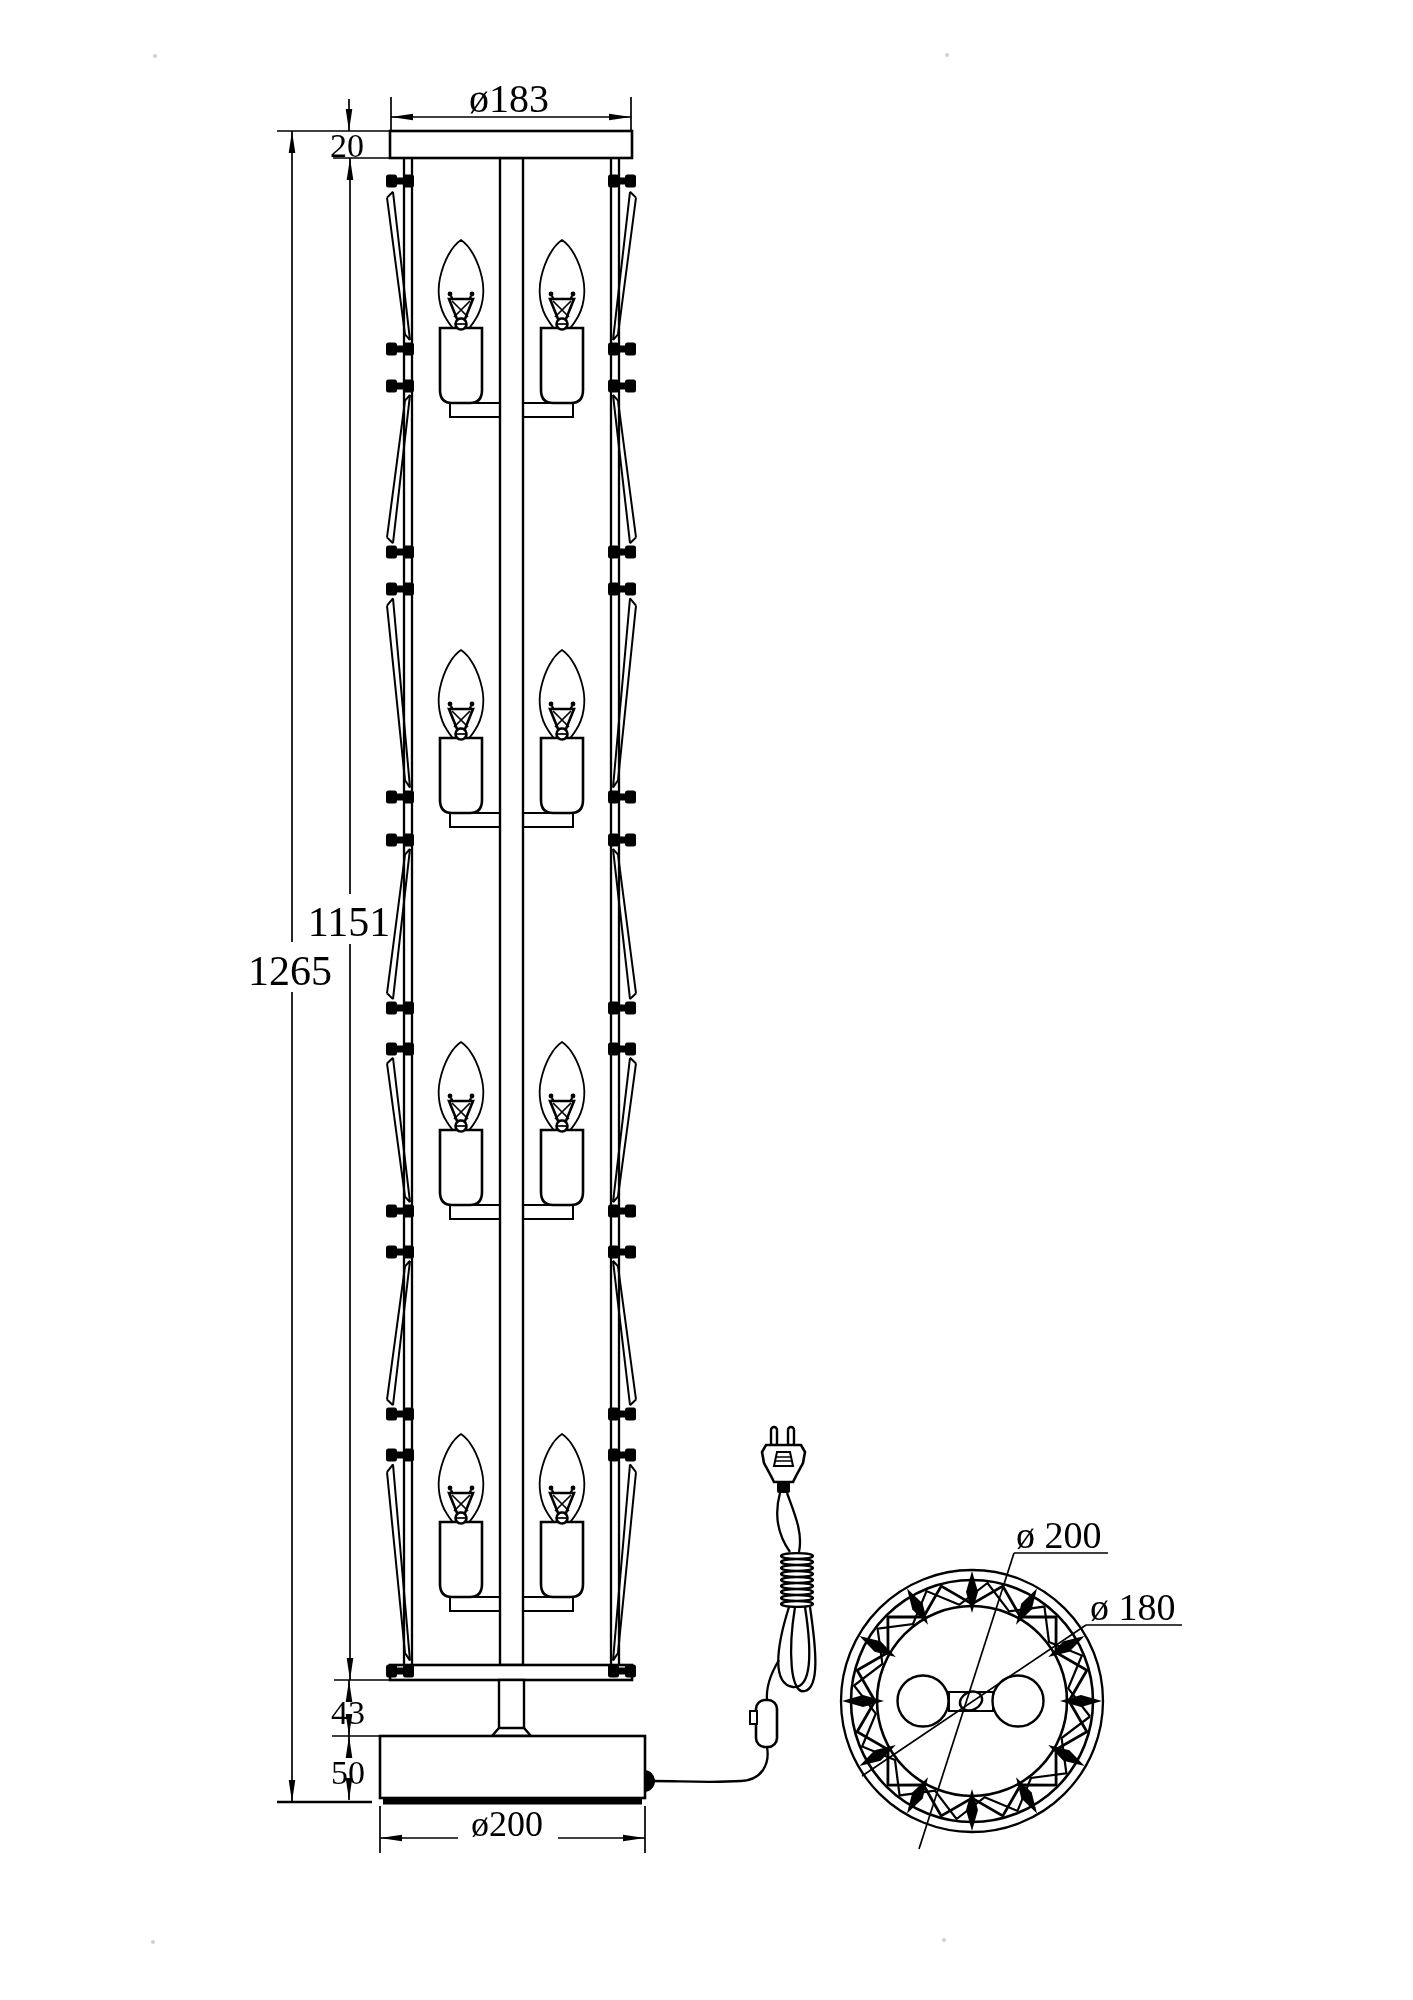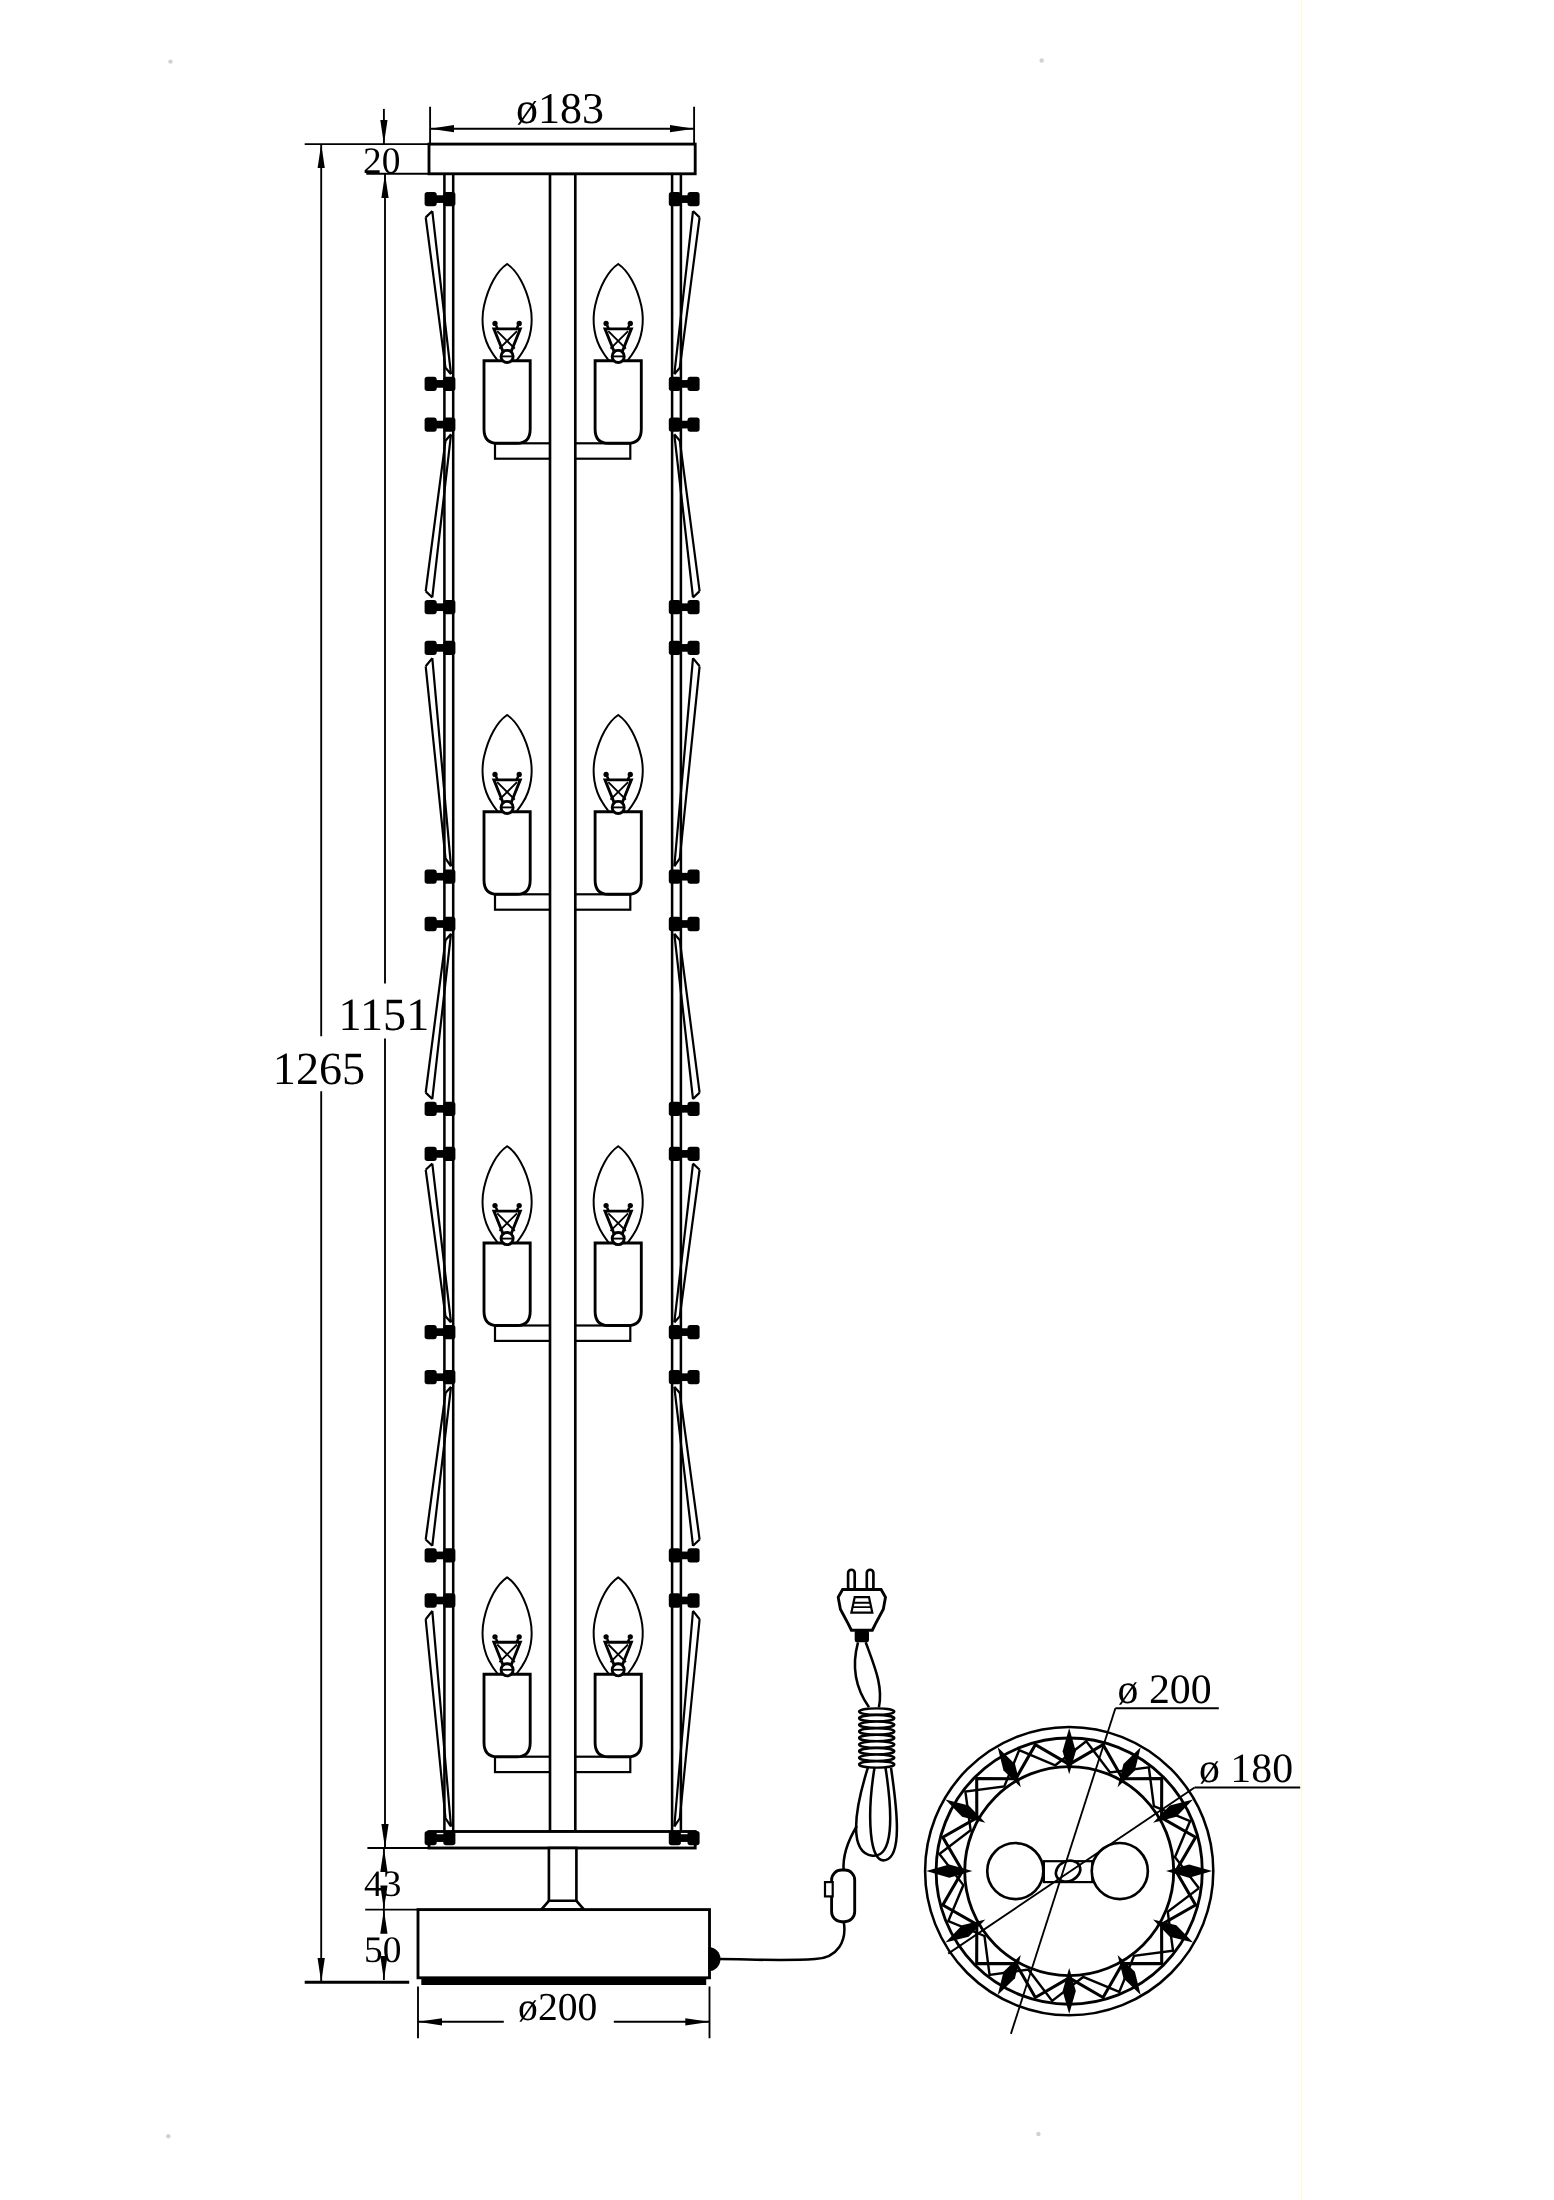--- a/index.html
+++ b/index.html
@@ -1,16 +1,16 @@
 <!DOCTYPE html>
 <html><head>
 <meta charset="utf-8">
 <style>
   html,body{margin:0;padding:0;background:#ffffff;}
-  .stage{width:1183px;height:2000px;position:relative;background:#fde047;overflow:hidden;}
+  .stage{width:1183px;height:2000px;position:relative;background:#a21caf;overflow:hidden;}
   svg{display:block;}
   text{font-family:"Liberation Serif", serif; fill:#000;}
   .thin{stroke:#000;stroke-width:1.7;fill:none;}
   .med{stroke:#000;stroke-width:2.3;fill:none;}
   .bold{stroke:#000;stroke-width:2.6;fill:none;}
   .wfill{fill:#fff;stroke:#000;}
 </style>
 </head>
 <body>
 

